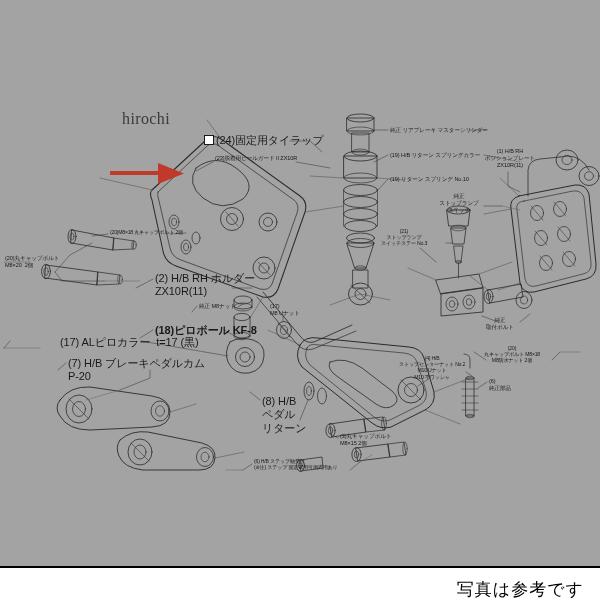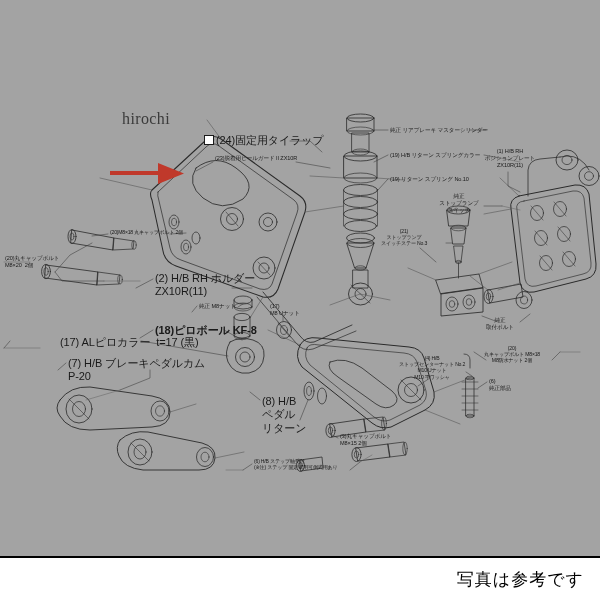--- a/index.html
+++ b/index.html
@@ -39,21 +39,21 @@
     font-size:16px;
     color:#3b3b3b;
     font-family:"Liberation Serif","DejaVu Serif",serif;
     letter-spacing:0.4px;
   }
   
   #red-arrow{position:absolute;left:110px;top:160px;}
   
   #caption-bar{
     position:absolute;left:0;bottom:0;
-    width:600px;height:44px;
+    width:600px;height:34px;
     background:#ffffff;
     border-top:2px solid #000000;
     box-sizing:border-box;
   }
   #caption-text{
     position:absolute;
     right:16px;top:10px;
     font-size:17px;
     color:#000000;
     font-family:"DejaVu Sans",sans-serif;

